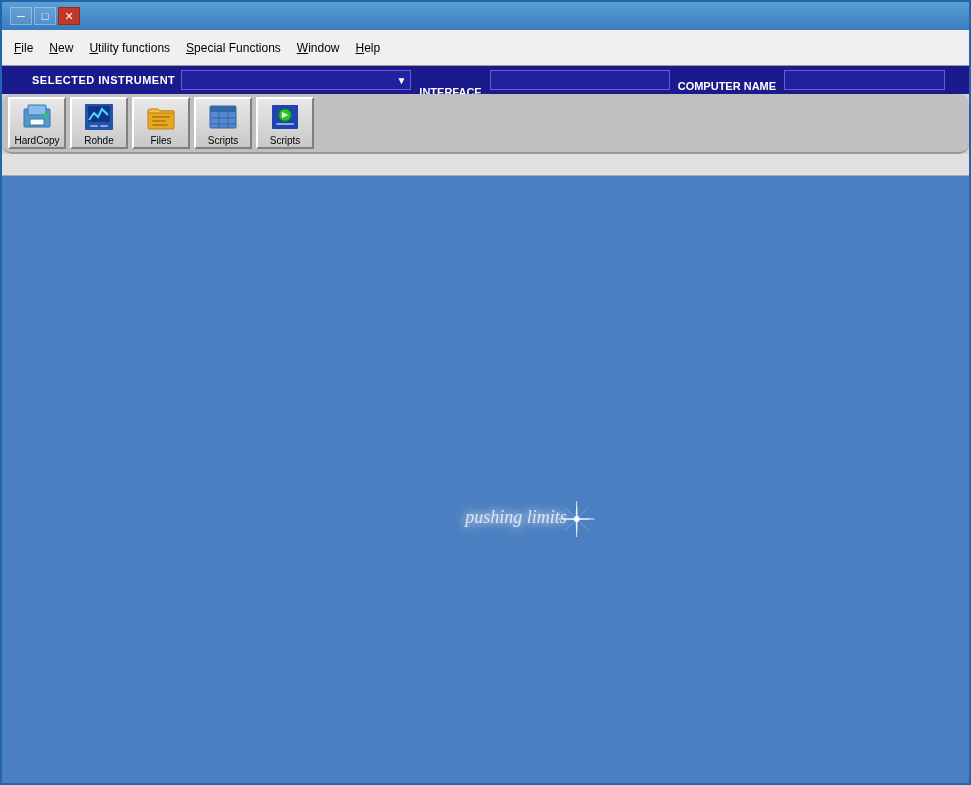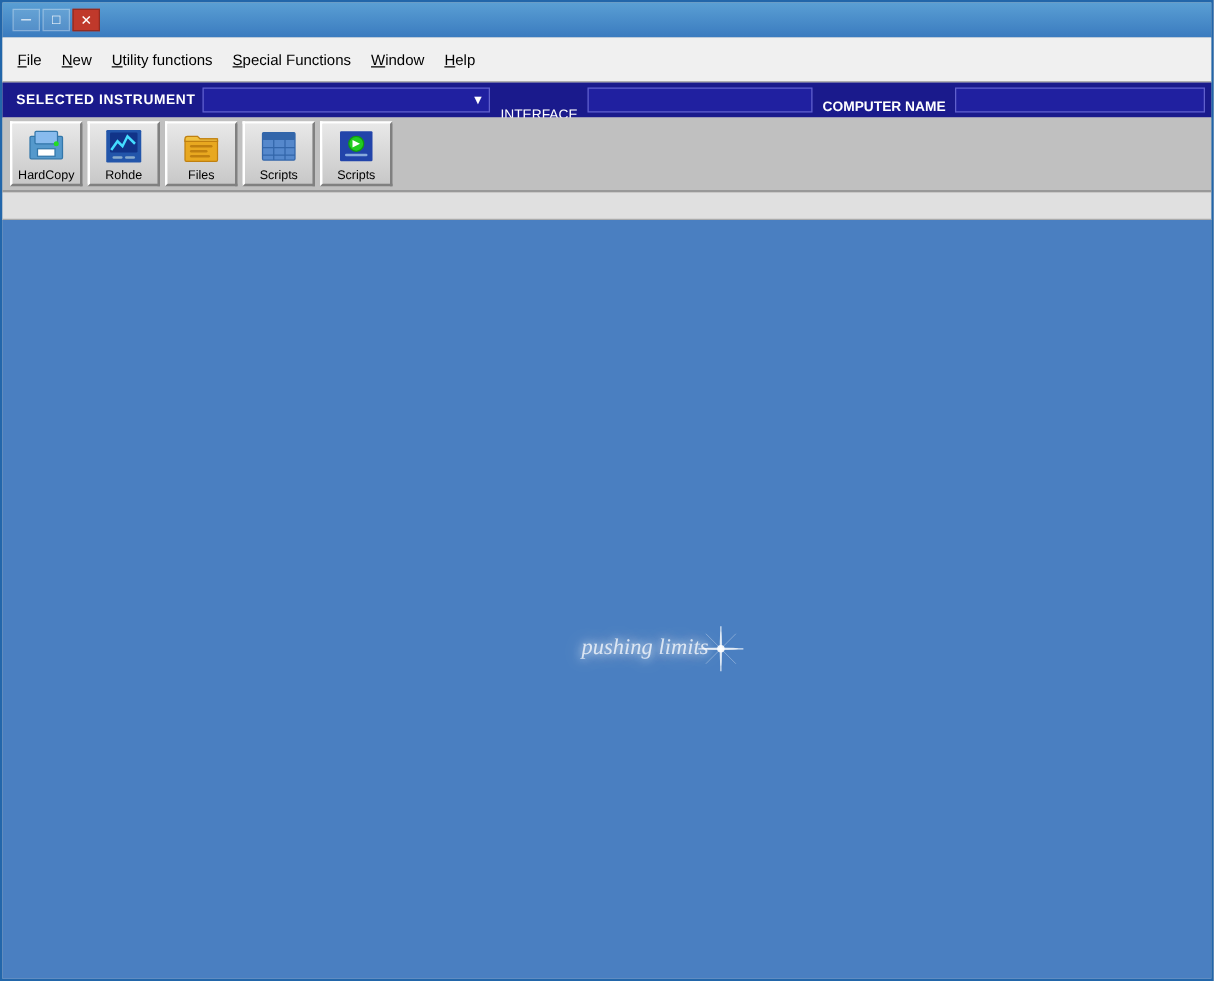--- a/index.html
+++ b/index.html
@@ -70,21 +70,21 @@
       color: #000;
     }
     .menu-item span.underline { text-decoration: underline; }
 
     
     #instrument-bar {
       background: #1a1a8c;
       height: 28px;
       display: flex;
       align-items: center;
-      padding: 0 5px;
+      padding: 0 24px;
       gap: 0;
     }
     .instr-label {
       color: white;
       font-size: 11px;
       font-weight: bold;
       background: #1a1a8c;
       padding: 0 6px;
       letter-spacing: 0.5px;
     }
@@ -101,21 +101,21 @@
       justify-content: space-between;
       cursor: pointer;
     }
     .instr-dropdown-arrow {
       font-size: 10px;
       color: white;
     }
     .iface-label {
       color: white;
       font-size: 11px;
-      font-weight: normal;
+      font-weight: bold;
       padding: 0 8px;
       margin-top: 23px;
     }
     .iface-input {
       height: 20px;
       width: 180px;
       background: #2020a0;
       border: 1px solid #6060cc;
     }
     .compname-label {
@@ -134,20 +134,21 @@
 
     
     #toolbar {
       background: #c0c0c0;
       height: 60px;
       display: flex;
       align-items: center;
       padding: 4px 6px;
       gap: 4px;
       border-bottom: 2px solid #999;
+      border-radius: 10px;
     }
     .tool-btn {
       width: 58px;
       height: 52px;
       background: linear-gradient(to bottom, #e8e8e8, #c8c8c8);
       border: 2px solid;
       border-color: #ffffff #808080 #808080 #ffffff;
       display: flex;
       flex-direction: column;
       align-items: center;

